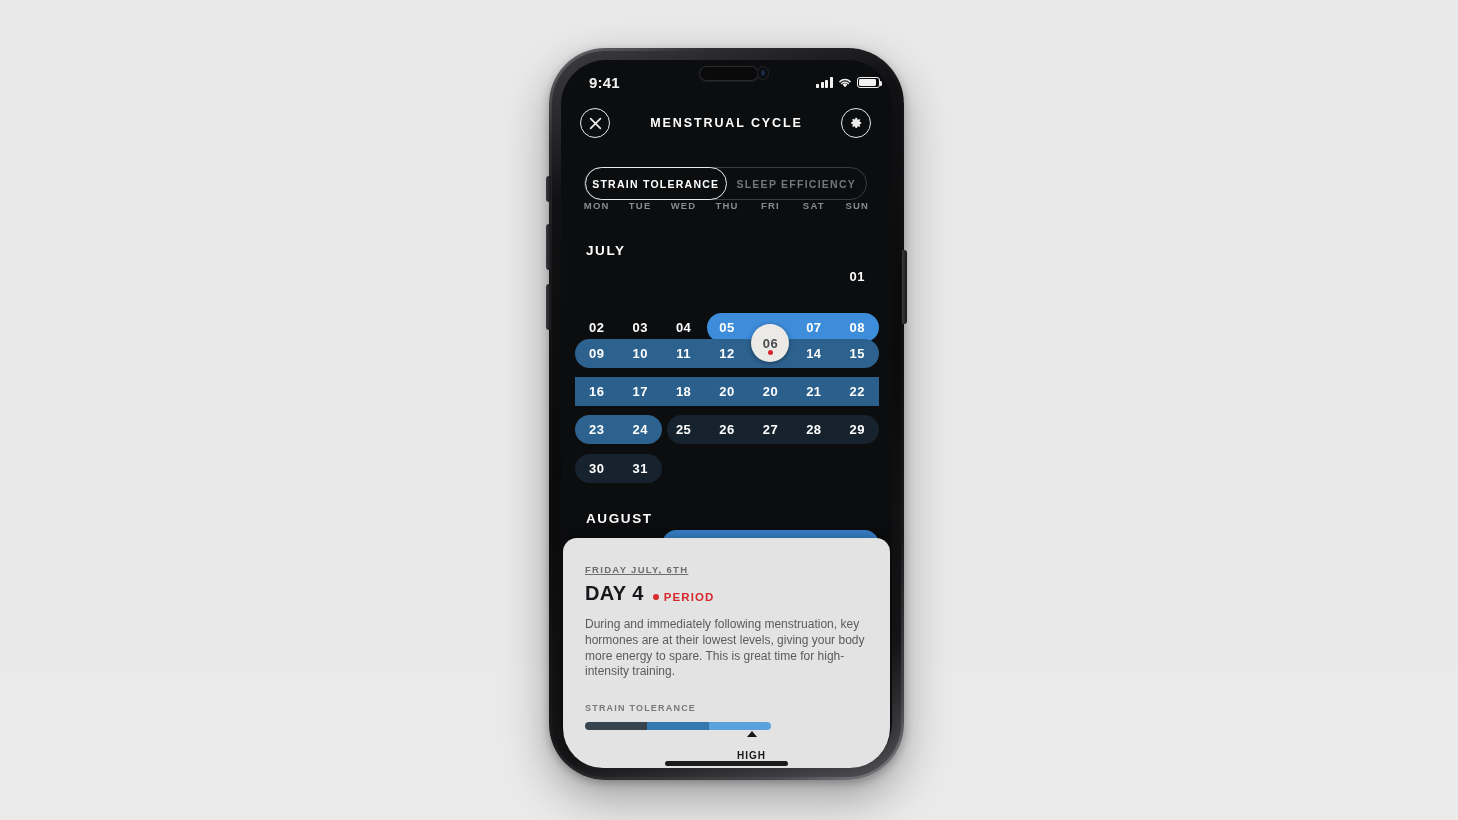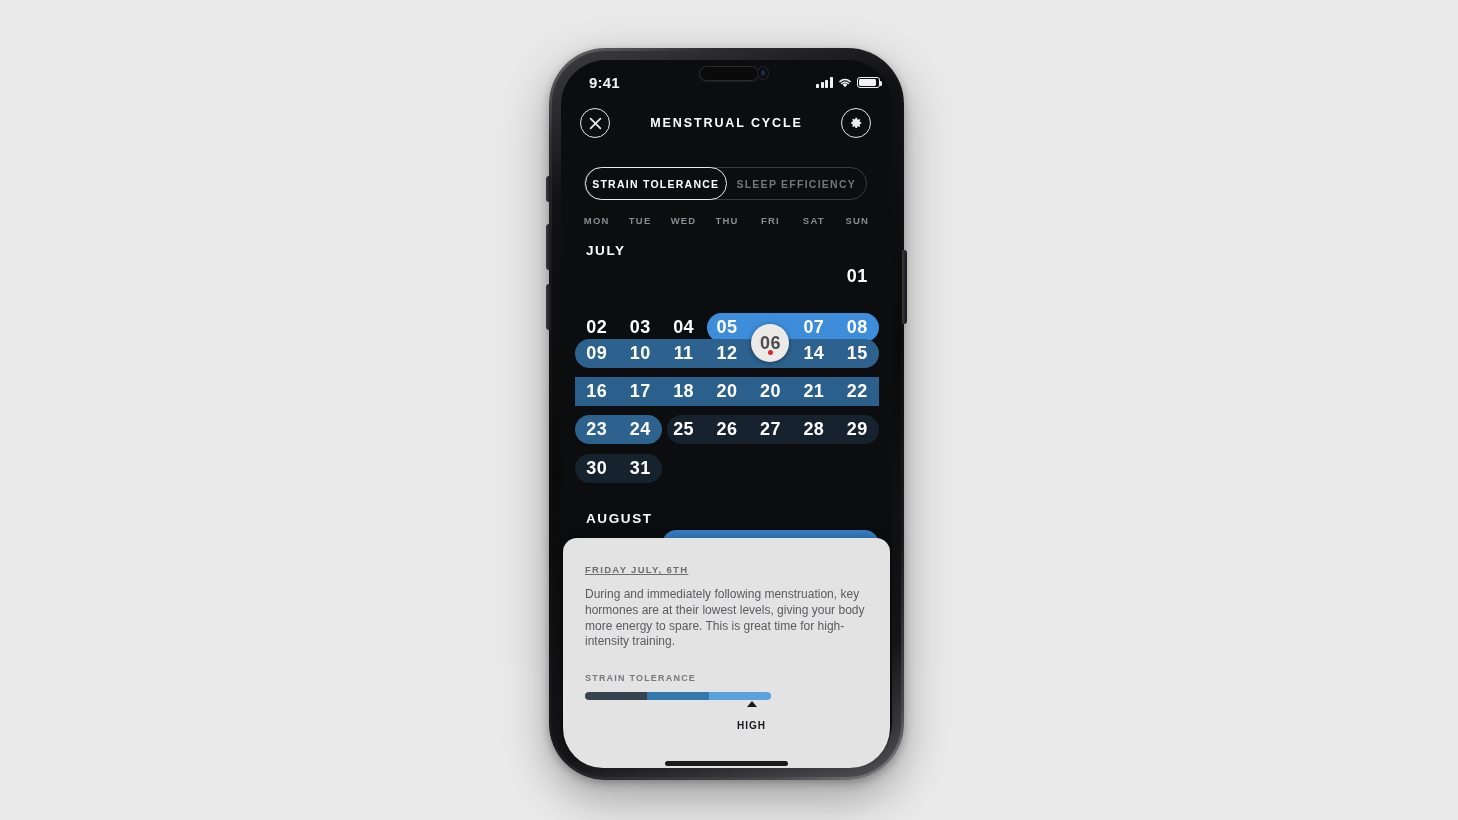--- a/index.html
+++ b/index.html
@@ -89,21 +89,21 @@
     display:flex; align-items:center;
   }
   .seg {
     flex:1; height:33px; display:flex; align-items:center; justify-content:center;
     font-size:10.5px; font-weight:700; letter-spacing:1.25px; cursor:pointer;
     color:#75767b; border-radius:17px; margin:-1.2px 0; background:transparent;
   }
   .seg.active { color:#fff; border:1.6px solid #e9e9e9; }
 
   
-  .weekdays { position:absolute; left:575px; top:215px; width:304px; display:flex; }
+  .weekdays { position:absolute; left:575px; top:200px; width:304px; display:flex; }
   .weekdays span {
     flex:1; text-align:center; color:#8a8b90;
     font-size:9.5px; font-weight:700; letter-spacing:1.2px;
   }
 
   
   .month-label {
     position:absolute; left:586px; color:#fff;
     font-size:13.5px; font-weight:700; letter-spacing:1.6px;
   }
@@ -113,21 +113,21 @@
   .cal-row {
     position:absolute; left:575px; width:304px; height:29px;
     display:flex; align-items:center;
   }
   .r1{top:262px}.r2{top:313px}.r3{top:339px}.r4{top:377px}.r5{top:415px}.r6{top:454px}
   .r-aug{top:530px}
 
   .cal-cell {
     flex:1; position:relative; height:29px;
     display:flex; align-items:center; justify-content:center;
-    color:#fff; font-size:18px; font-weight:700; letter-spacing:.4px;
+    color:#fff; font-size:13px; font-weight:700; letter-spacing:.4px;
     cursor:pointer; z-index:2;
   }
   .cal-cell.empty { cursor:default; }
 
   
   .band {
     position:absolute; height:29px; z-index:1;
     top:0; pointer-events:none;
   }
   .band.period  { background:#3d8ddb; }
@@ -331,20 +331,24 @@
     <div class="cal-cell empty"></div>
   </div>
 
   <div class="month-label m-august">AUGUST</div>
   <div class="cal-row r-aug">
     <div class="band period round-l round-r" style="left:28.57%; width:71.43%;"></div>
   </div>
 
   <div class="detail-card">
     <div class="dc-date">FRIDAY JULY, 6TH</div>
+    <div class="dc-headline">
+      <span class="dc-day">DAY 4</span>
+      <span class="dc-phase">PERIOD</span>
+    </div>
     <div class="dc-body">During and immediately following menstruation, key hormones are at their lowest levels, giving your body more energy to spare. This is great time for high-intensity training.</div>
     <div class="dc-meter-label">STRAIN TOLERANCE</div>
     <div class="meter">
       <i></i>
       <i></i>
       <i></i>
       <div class="meter-marker">
         <div class="tri"></div>
         <div class="lab">HIGH</div>
       </div>

